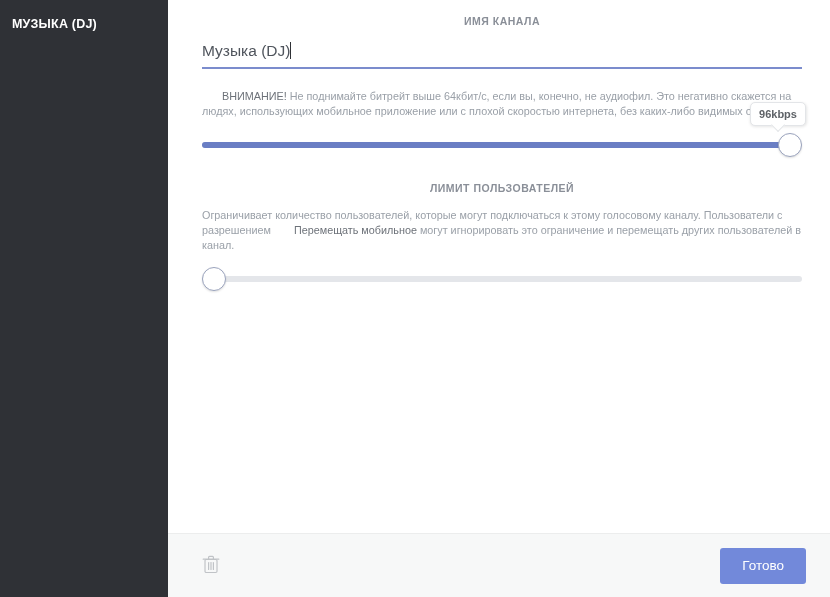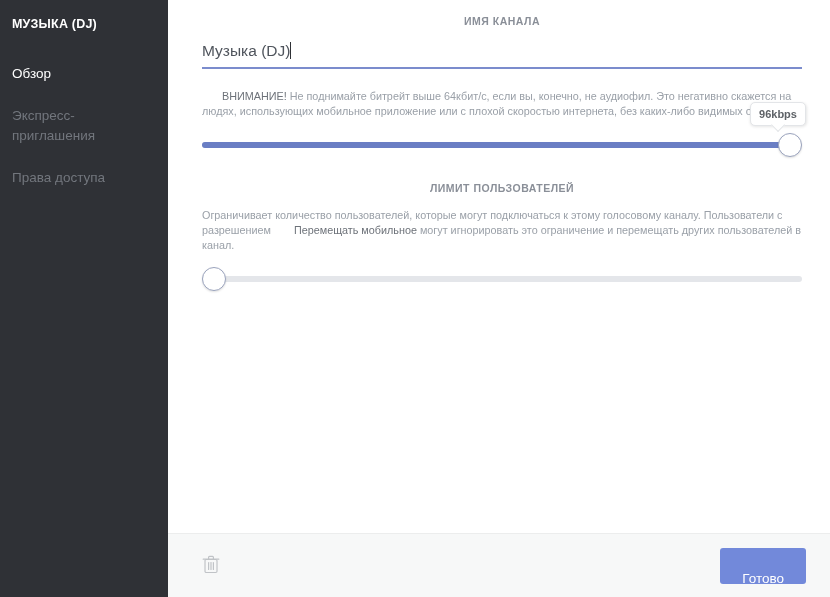--- a/index.html
+++ b/index.html
@@ -202,46 +202,35 @@
     display: flex;
     align-items: center;
     justify-content: center;
   }
   .done-btn {
     background: #7289da;
     color: #ffffff;
     font-size: 13.5px;
     border: none;
     border-radius: 3px;
-    padding: 13px 22px;
+    padding: 0 22px;
     height: 36px;
     cursor: pointer;
     font-family: "Liberation Sans", sans-serif;
     line-height: 36px;
   }
 </style>
 </head>
 <body>
 
 <div class="app">
 
   <aside class="sidebar">
     <div class="sidebar-title">МУЗЫКА (DJ)</div>
 
-    <nav class="sidebar-nav">
-      <div class="sidebar-item active">
-        <span>Обзор</span>
-      </div>
-      <div class="sidebar-item">
-        <span>Экспресс-приглашения</span>
-      </div>
-      <div class="sidebar-item">
-        <span>Права доступа</span>
-      </div>
-    </nav>
   </aside>
 
   <main class="main">
 
     <div class="content">
 
       <section class="field-name">
         <div class="section-label">ИМЯ КАНАЛА</div>
 
         <div class="name-input-wrap">

